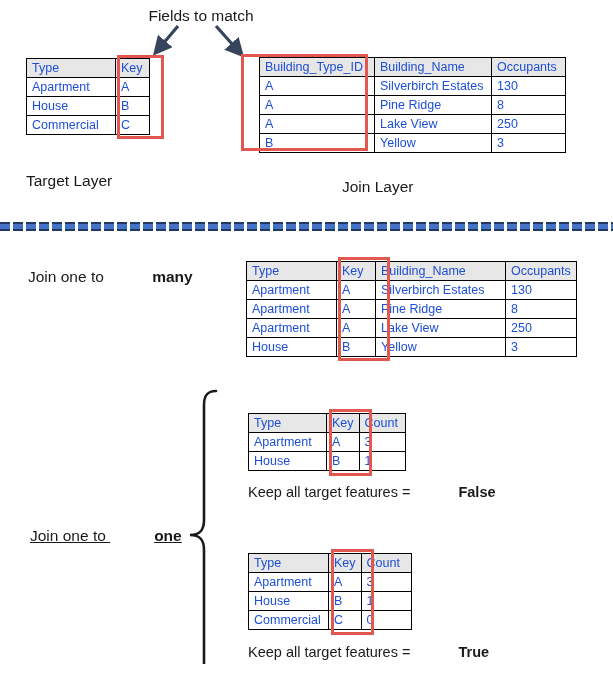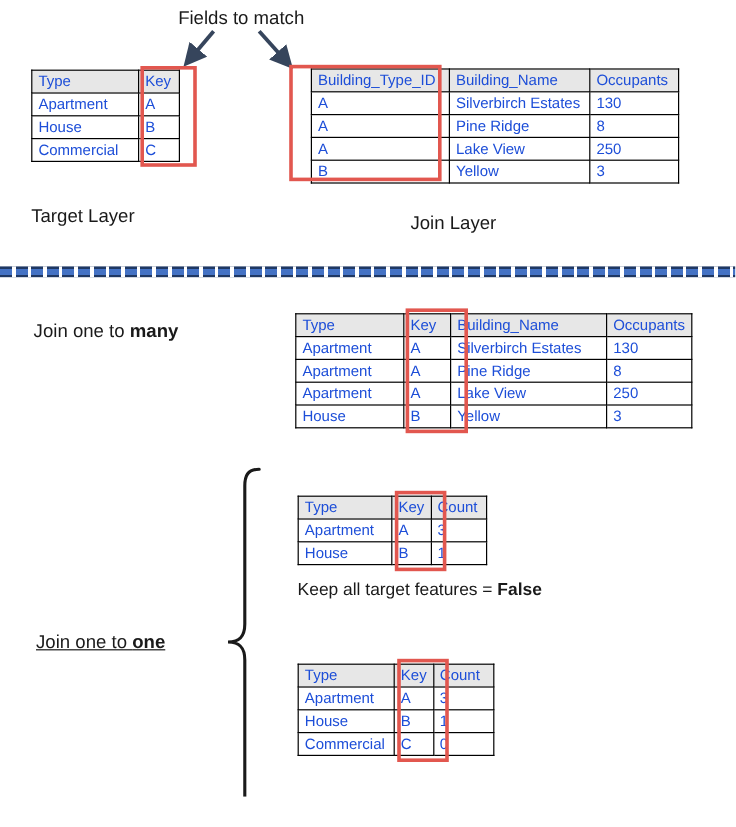--- a/index.html
+++ b/index.html
@@ -3,21 +3,21 @@
 <meta charset="utf-8">
 <style>
   html,body{margin:0;padding:0;background:#fff;}
   .canvas{
     position:relative;width:613px;height:664px;background:#ffffff;
     font-family:"Liberation Sans", sans-serif;color:#1a1a1a;overflow:hidden;
   }
   .abs{position:absolute;}
   .label{font-size:15.5px;white-space:nowrap;}
   .caption{font-size:14.5px;white-space:nowrap;}
-  .bold{font-weight:bold;}
+  .bold{font-weight:bold;margin-left:44px;}
   table{border-collapse:collapse;font-size:12.5px;color:#1d4ed8;table-layout:fixed;background:#fff;border-radius:13px;}
   th,td{
     border:1px solid #000;padding:0 5px;height:18px;text-align:left;
     font-weight:400;white-space:nowrap;overflow:hidden;
   }
   th{background:#E7E7E7;}
   .redbox{
     position:absolute;border:3px solid #E2574F;box-sizing:border-box;
     pointer-events:none;background:transparent;
   }
@@ -227,14 +227,17 @@
           <td>1</td>
         </tr>
         <tr>
           <td>Commercial</td>
           <td>C</td>
           <td>0</td>
         </tr>
       </tbody>
     </table>
   <div class="redbox" style="left:331px;top:549px;width:43px;height:86px;"></div>
+  <div class="abs caption" style="left:248px;top:644px;">
+    <span>Keep all target features = </span><span class="bold">True</span>
+  </div>
 
 </div>
 
 </body></html>

